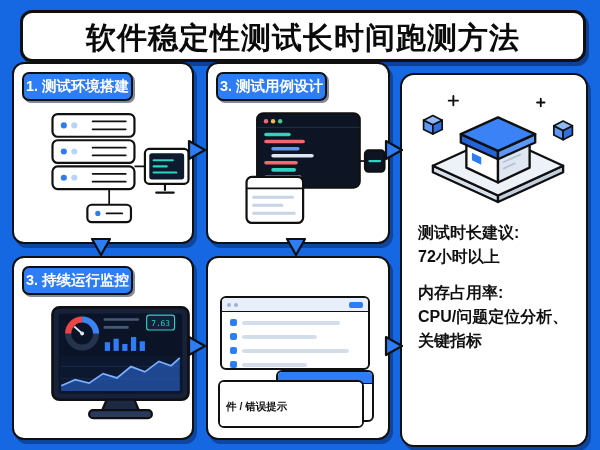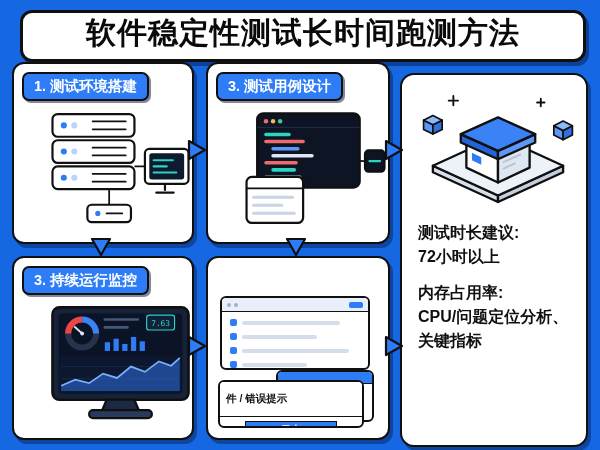--- a/index.html
+++ b/index.html
@@ -2,27 +2,27 @@
 <html><head>
 <meta charset="utf-8">
 <style>
   html,body{margin:0;padding:0;}
   body{width:600px;height:450px;overflow:hidden;background:#1567e2;
        font-family:"Liberation Sans","DejaVu Sans",sans-serif;}
   .stage{position:relative;width:600px;height:450px;background:#1567e2;overflow:hidden;}
 
   .banner{position:absolute;left:20px;top:10px;width:560px;height:46px;background:#ffffff;
           border:3px solid #101010;border-radius:12px;box-shadow:3px 4px 0 rgba(5,20,60,.45);
-          display:flex;align-items:flex-start;justify-content:center;}
+          display:flex;align-items:flex-end;justify-content:center;}
   .banner h1{margin:0;font-size:30px;font-weight:bold;color:#0a0a0a;letter-spacing:1px;white-space:nowrap;}
 
   .card{position:absolute;background:#ffffff;border:2.5px solid #101010;border-radius:12px;
         box-shadow:3px 4px 0 rgba(5,20,60,.4);}
   .card-header{position:absolute;left:8px;top:8px;background:#2f7df6;color:#ffffff;
-        border:2px solid #101010;border-radius:7px;padding:3px 10px;font-size:14.5px;font-weight:bold;
+        border:2px solid #101010;border-radius:7px;padding:3px 2px;font-size:14.5px;font-weight:bold;
         box-shadow:2px 2px 0 rgba(5,20,60,.5);white-space:nowrap;z-index:2;}
   .card-illu{position:absolute;left:0;right:0;top:36px;bottom:4px;
         display:flex;align-items:center;justify-content:center;margin-left:35px;}
 
   .panel{position:absolute;left:400px;top:73px;width:188px;height:374px;background:#ffffff;
         border:2.5px solid #101010;border-radius:14px;box-shadow:3px 4px 0 rgba(5,20,60,.4);
         padding:8px 16px;box-sizing:border-box;}
   .panel-illu{display:block;margin:2px auto 8px;}
   .panel-text{font-size:16px;font-weight:600;color:#101010;line-height:1.5;}
   .panel-text .gap{height:12px;}
@@ -36,21 +36,21 @@
   .winA-bar{height:13px;background:#e9effa;border-bottom:1.5px solid #101010;
         display:flex;align-items:center;gap:3px;padding:0 5px;}
   .winA-bar .dot{width:4px;height:4px;border-radius:50%;background:#9fb2cc;}
   .winA-btn{margin-left:auto;width:14px;height:6px;background:#2f7df6;border-radius:2px;}
   .rowline{display:flex;align-items:center;gap:5px;margin:7px 8px 0;}
   .rowline .sq{width:7px;height:7px;background:#2f7df6;border-radius:2px;flex:0 0 auto;}
   .rowline .ln{height:4px;background:#d4ddea;border-radius:2px;}
   .winC{left:58px;top:76px;width:98px;height:52px;z-index:2;}
   .winC-bar{height:11px;background:#2f7df6;border-bottom:1.5px solid #101010;}
   .winB{left:0px;top:86px;width:146px;height:48px;z-index:3;}
-  .winB-head{height:18px;border-bottom:1.5px solid #101010;display:flex;align-items:center;padding:8px 6px;gap:4px;background:#ffffff;}
+  .winB-head{height:18px;border-bottom:1.5px solid #101010;display:flex;align-items:center;padding:16px 6px;gap:4px;background:#ffffff;}
   .winB-title{font-size:10.5px;font-weight:bold;color:#101010;white-space:nowrap;}
   .winB-body{display:flex;align-items:center;justify-content:center;padding-top:4px;}
   .log-button{width:90px;height:16px;background:#2f7df6;border:1.8px solid #101010;border-radius:0;
         color:#ffffff;font-size:10px;font-weight:bold;display:flex;align-items:center;justify-content:center;}
 </style>
 </head>
 <body>
 
 <div class="stage">
 

